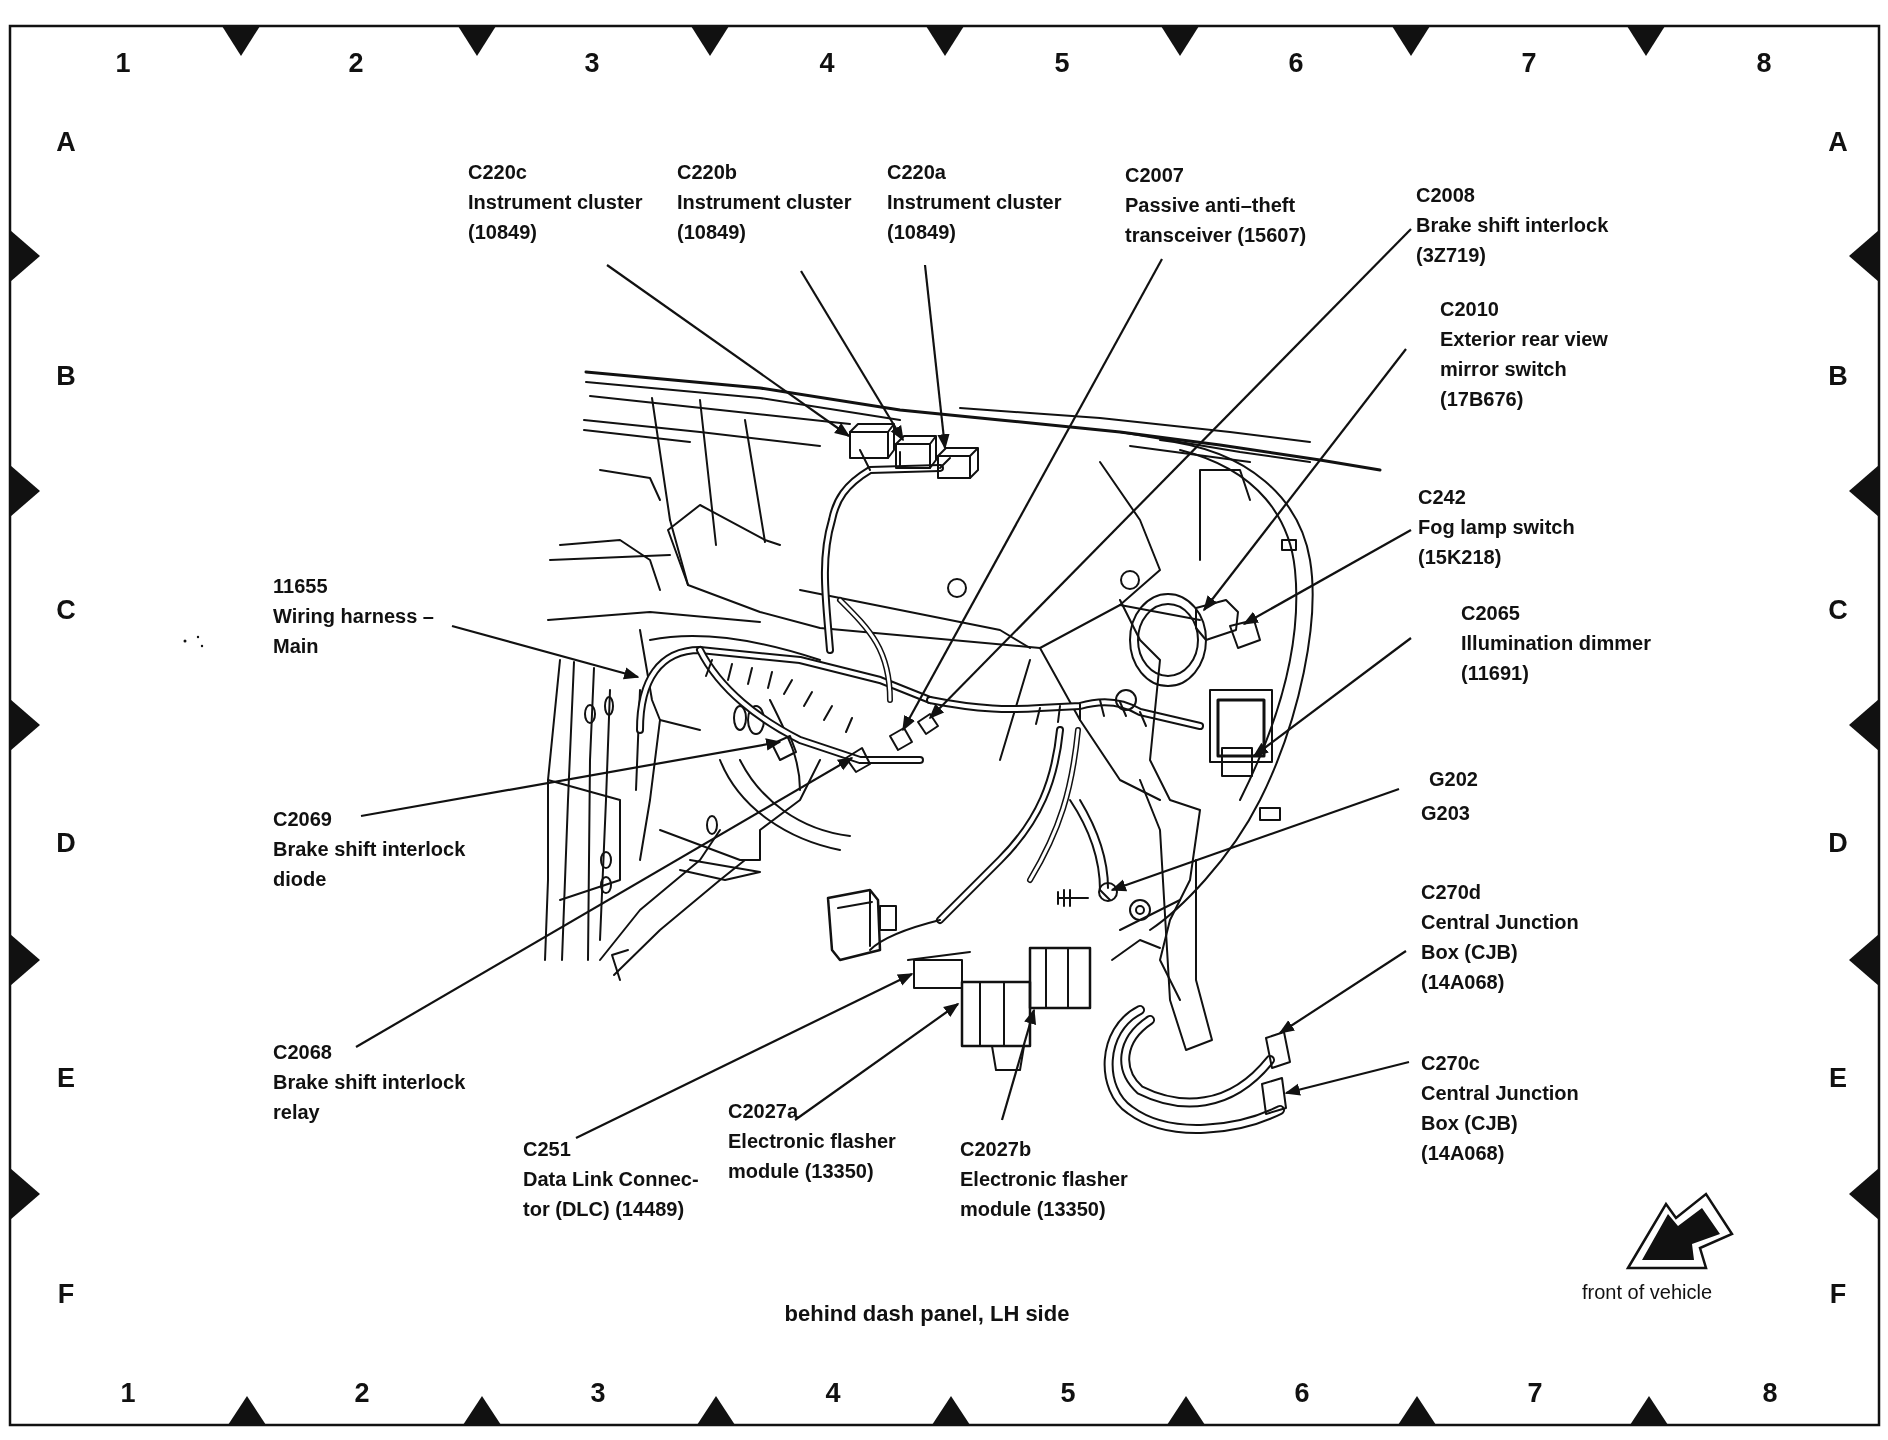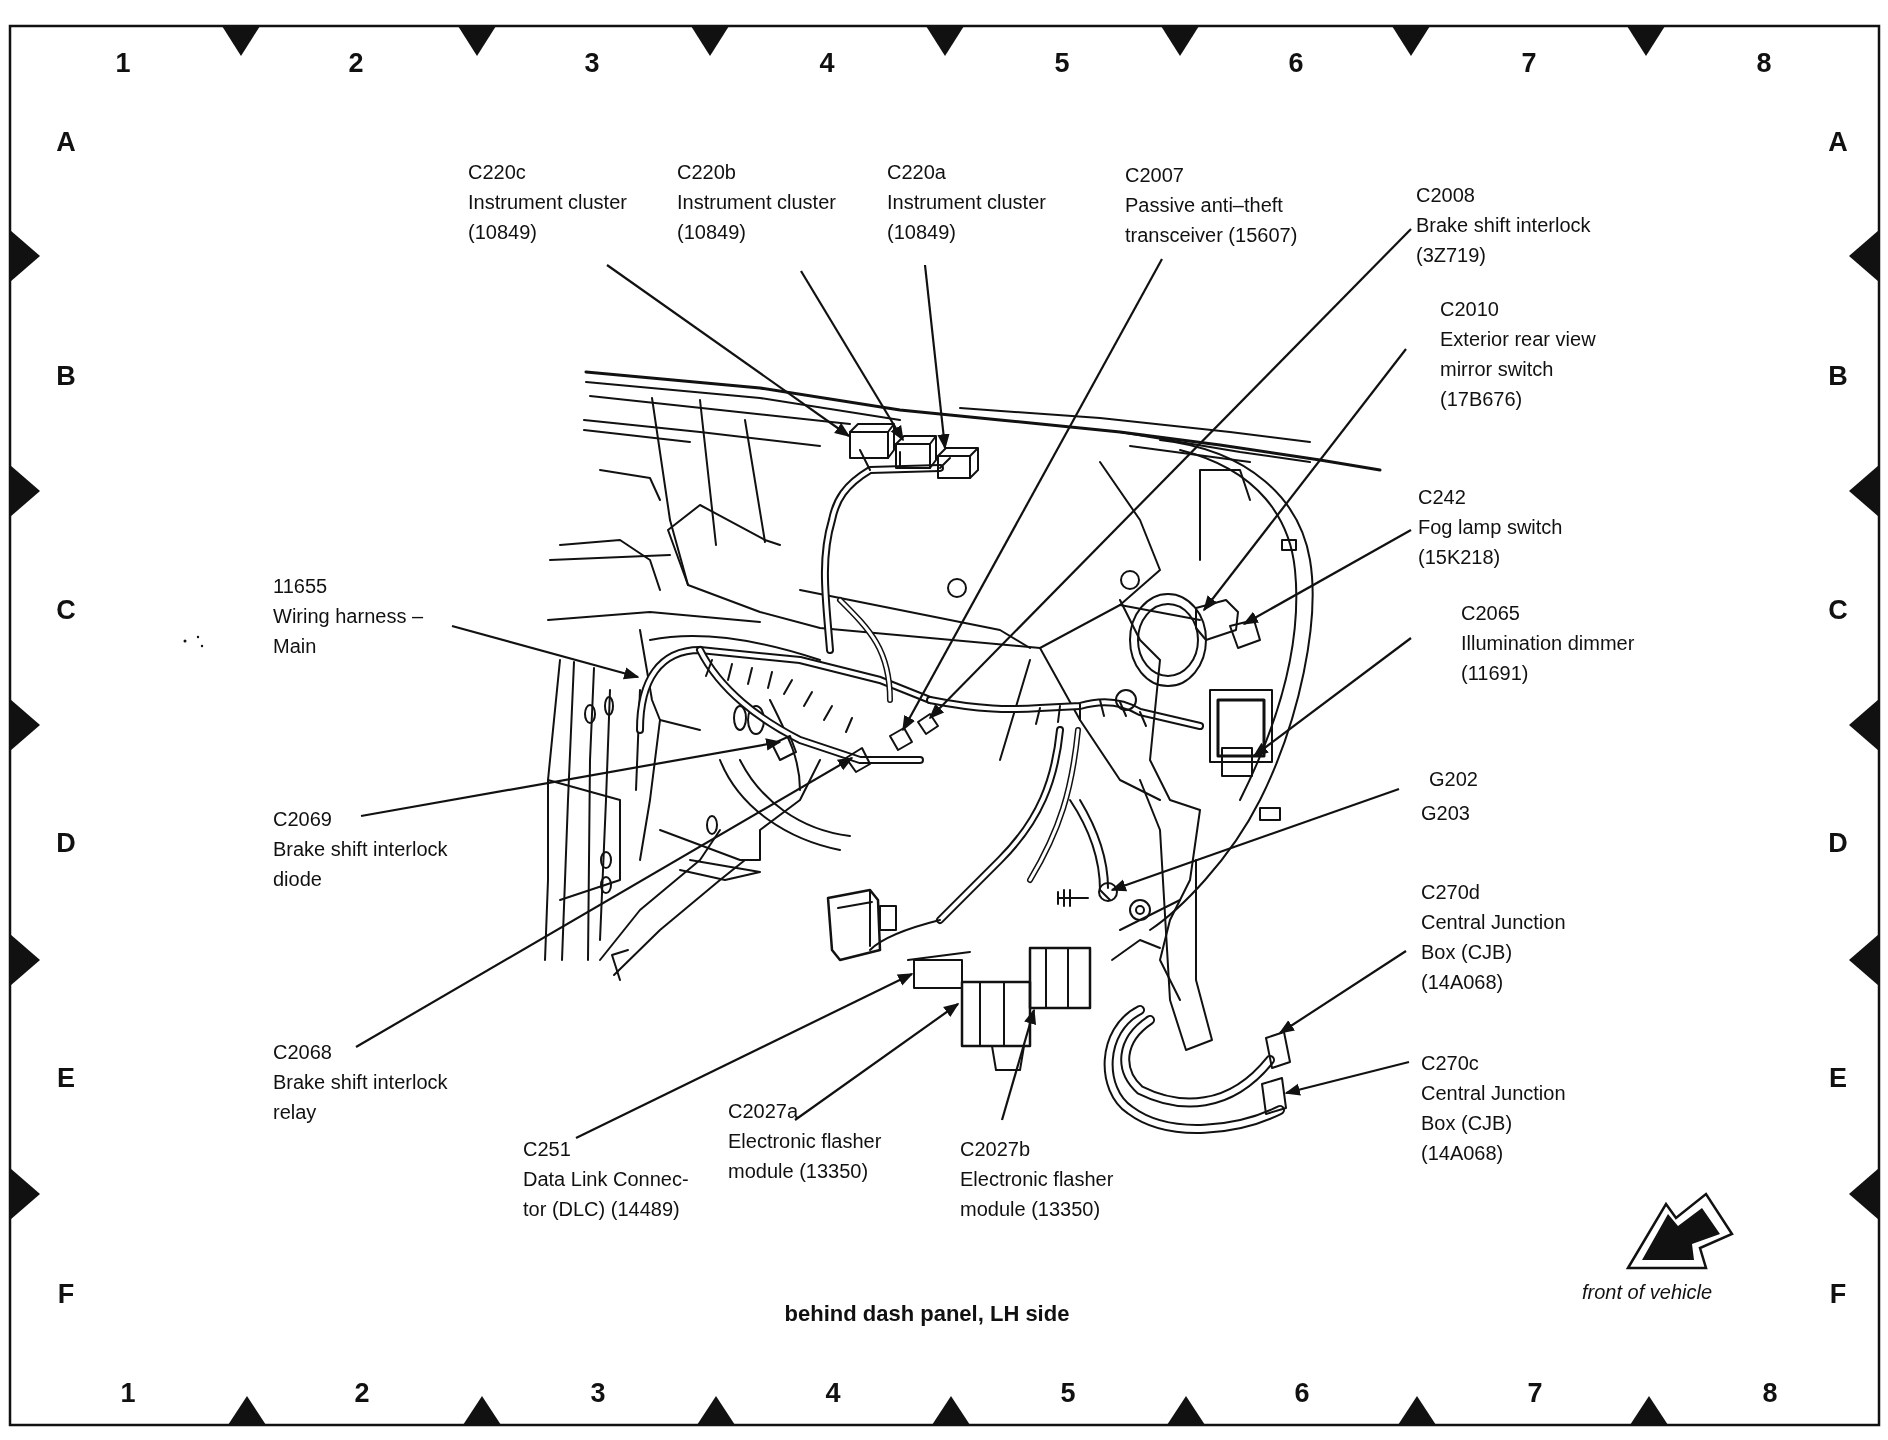--- a/index.html
+++ b/index.html
@@ -1,20 +1,20 @@
 <!DOCTYPE html>
 <html><head>
 <meta charset="utf-8">
 <style>
   html, body { margin:0; padding:0; background:#ffffff; }
   body { width:1888px; height:1440px; position:relative; overflow:hidden;
          font-family:"Liberation Sans", sans-serif; color:#111; }
   #frame { position:absolute; left:0; top:0; width:1888px; height:1440px; }
   .lbl { position:absolute; font-size:20px; line-height:30px; color:#111; white-space:nowrap; }
-  .lbl div { height:30px; }
+  .lbl div { height:30px;font-weight:bold; }
   .grid-num { position:absolute; font-size:27px; font-weight:bold; transform:translate(-50%,-50%); }
   .caption { position:absolute; font-size:22px; font-weight:bold; transform:translate(-50%,-50%); white-space:nowrap; }
   .front { position:absolute; font-size:20px; transform:translate(-50%,-50%); white-space:nowrap; }
 </style>
 </head>
 <body>
 
 <svg id="frame" viewBox="0 0 1888 1440" xmlns="http://www.w3.org/2000/svg">
 
   <rect x="10" y="26" width="1869" height="1399" fill="none" stroke="#111" stroke-width="2.5"></rect>
@@ -354,13 +354,13 @@
   <div>Electronic flasher</div>
   <div>module (13350)</div>
 </div>
 <div class="lbl" style="left:960px;top:1134px;">
   <div>C2027b</div>
   <div>Electronic flasher</div>
   <div>module (13350)</div>
 </div>
 
 <div class="caption" style="left:927px;top:1314px;">behind dash panel, LH side</div>
-<div class="front" style="left:1647px;top:1292px;font-style:italic;">front of vehicle</div>
+<div class="front" style="left:1647px;top:1292px;">front of vehicle</div>
 
 </body></html>

